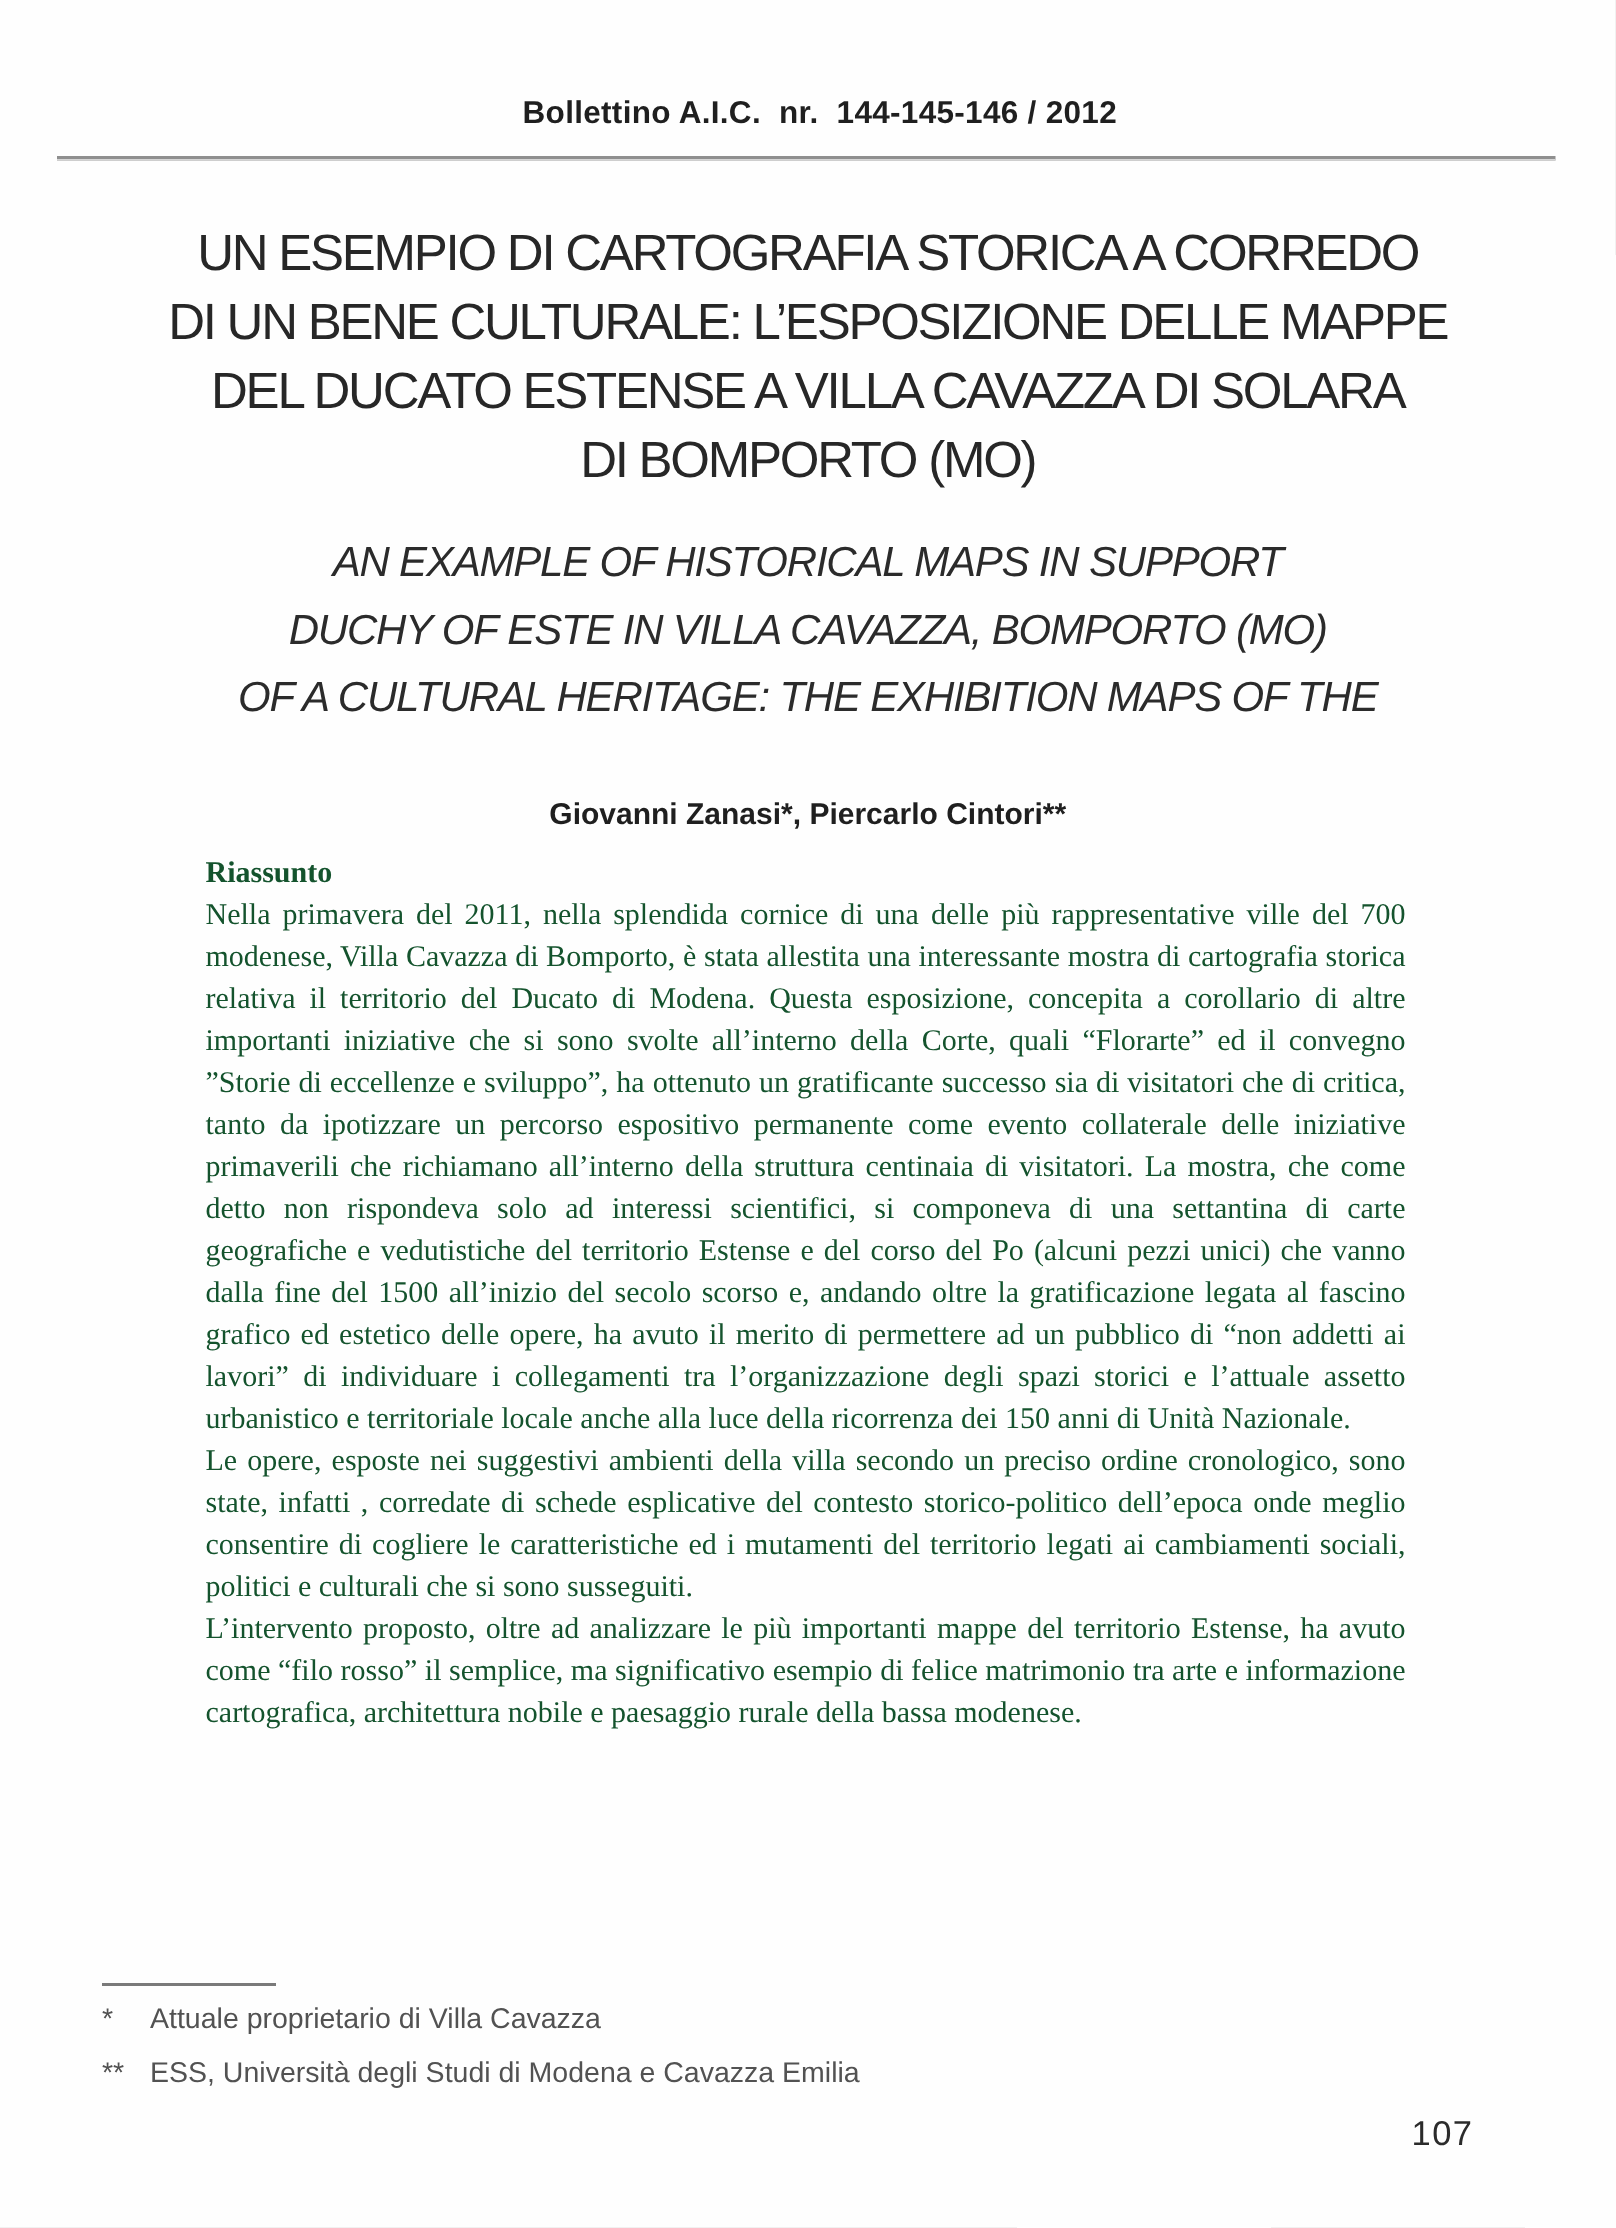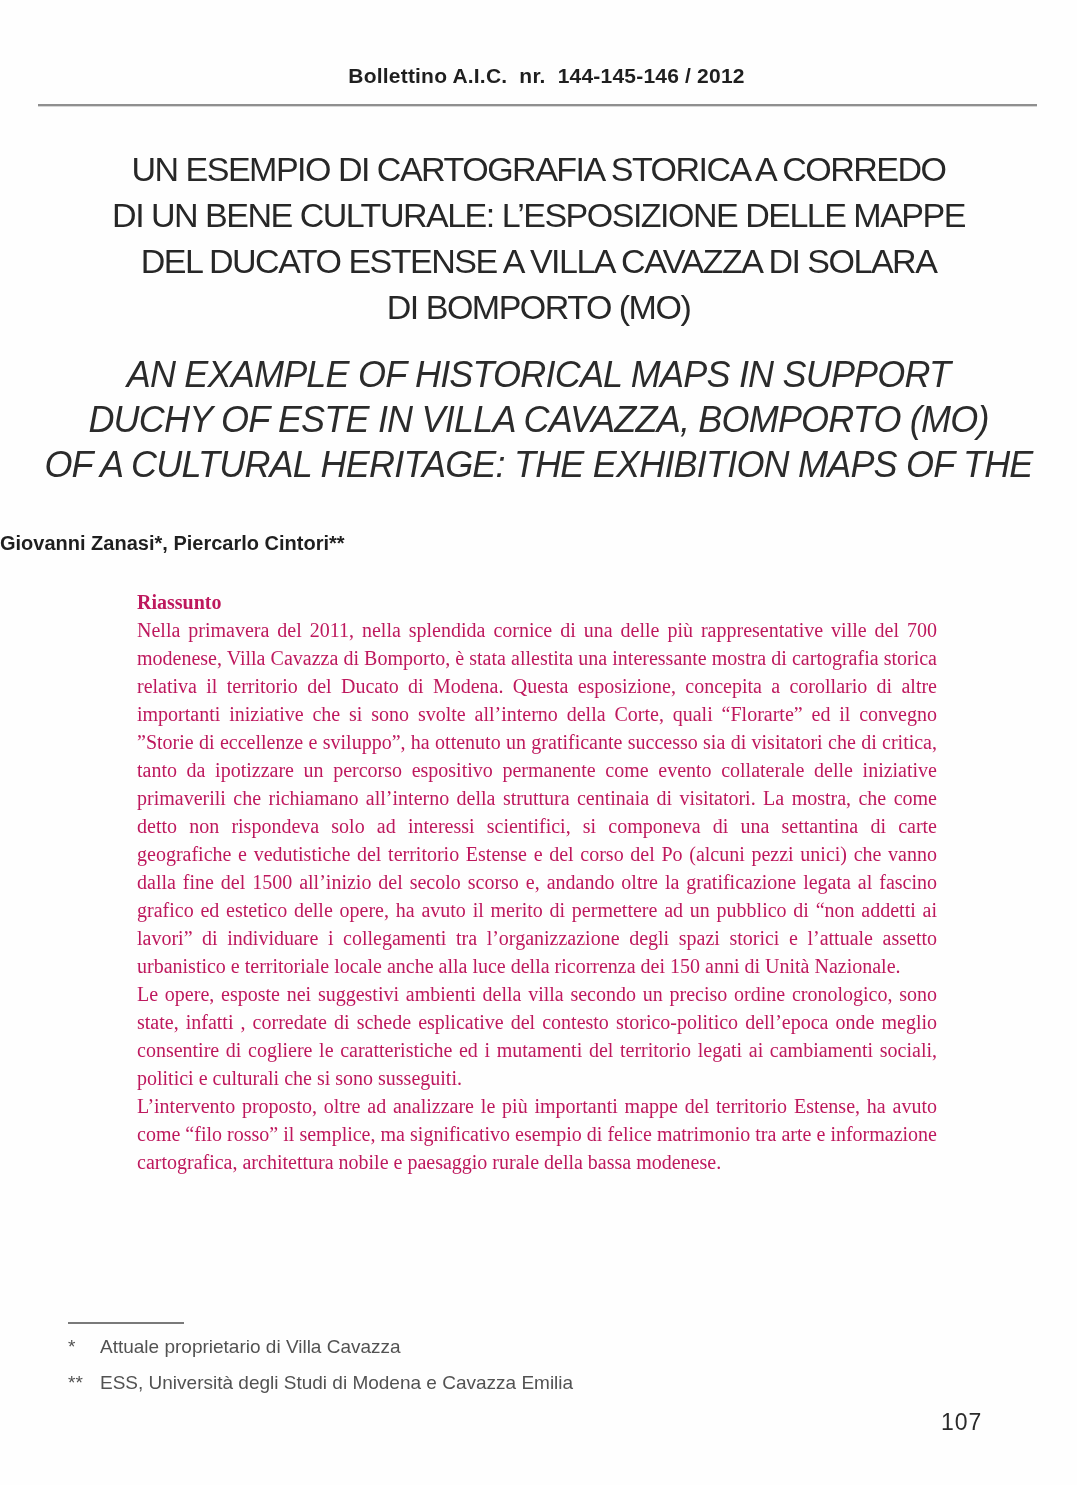--- a/index.html
+++ b/index.html
@@ -42,45 +42,46 @@
     font-size: 34px;
     line-height: 46px;
     letter-spacing: -1.5px;
     color: #272727;
   }
   .title-en {
     position: absolute;
     top: 352px; left: 20px; right: 20px;
     text-align: center;
     font-style: italic;
-    font-size: 36px;
+    font-size: 28px;
     line-height: 45px;
     letter-spacing: -0.8px;
     color: #2b2b2b;
   }
 
   
   .authors {
     position: absolute;
     top: 532px; left: 0; right: 0;
+    text-align: center;
     font-weight: bold;
     font-size: 20px;
     color: #1f1f1f;
   }
 
   
   .abstract {
     position: absolute;
-    top: 588px;
+    top: 568px;
     left: 137px;
     width: 800px;
     font-family: "Liberation Serif", serif;
     font-size: 20px;
     line-height: 28px;
-    color: #be185d;
+    color: #14532d;
   }
   .abstract-heading {
     font-weight: bold;
     font-size: 20px;
     line-height: 28px;
   }
   .abstract p {
     margin: 0;
     text-align: justify;
   }

